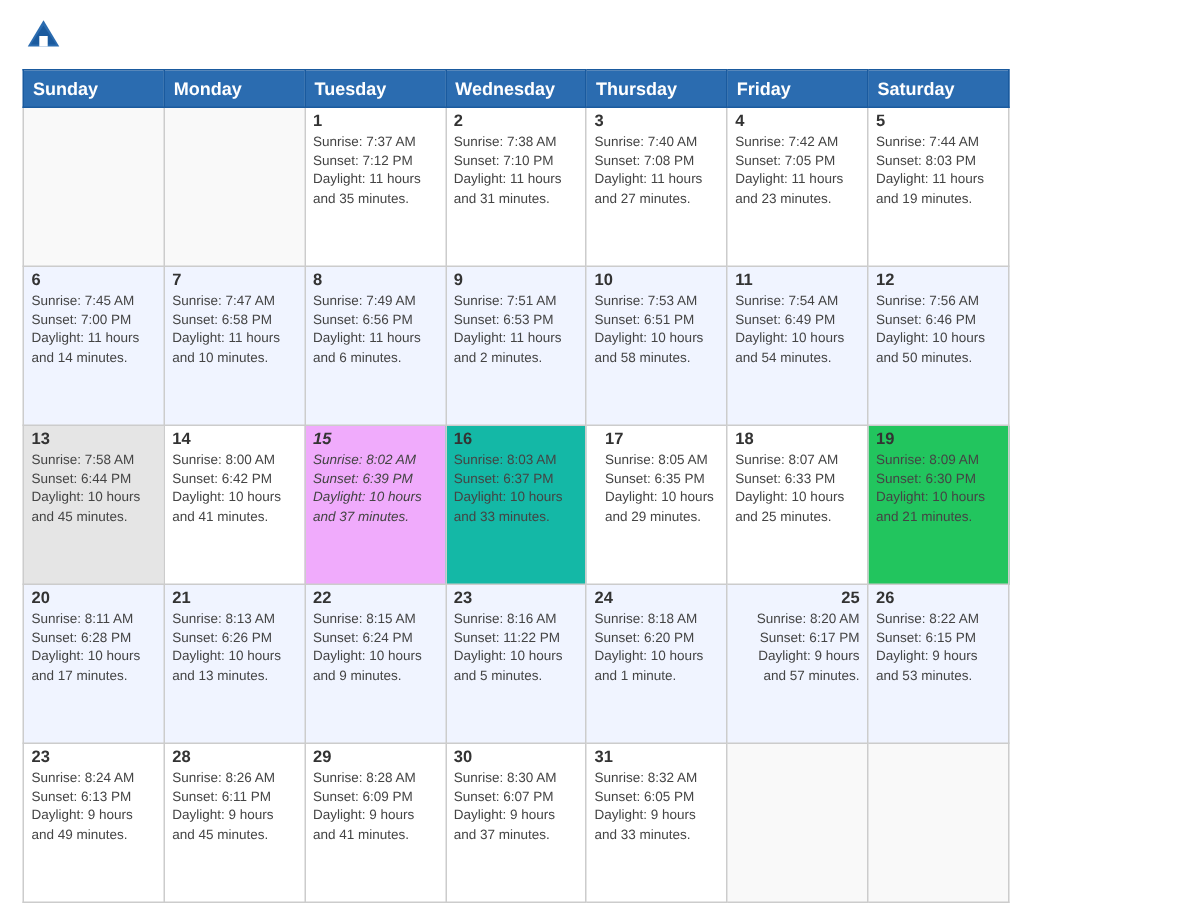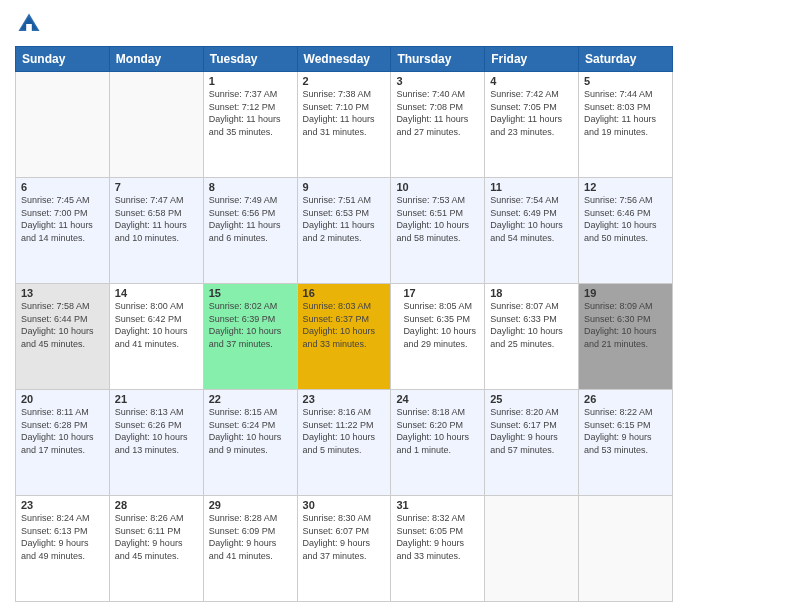--- a/index.html
+++ b/index.html
@@ -219,45 +219,45 @@
             <div class="day-info" style="white-space: pre-line;">Sunrise: 7:58 AM
 Sunset: 6:44 PM
 Daylight: 10 hours and 45 minutes.</div>
           </td>
           <td style="background: rgb(255, 255, 255);">
             <span class="day-num">14</span>
             <div class="day-info" style="white-space: pre-line;">Sunrise: 8:00 AM
 Sunset: 6:42 PM
 Daylight: 10 hours and 41 minutes.</div>
           </td>
-          <td style="background: #86efac;">
+          <td style="background: #f0abfc; font-style: italic;">
             <span class="day-num">15</span>
             <div class="day-info" style="white-space: pre-line;">Sunrise: 8:02 AM
 Sunset: 6:39 PM
 Daylight: 10 hours and 37 minutes.</div>
           </td>
-          <td style="background: #eab308;">
+          <td style="background: #14b8a6;">
             <span class="day-num">16</span>
             <div class="day-info" style="white-space: pre-line;">Sunrise: 8:03 AM
 Sunset: 6:37 PM
 Daylight: 10 hours and 33 minutes.</div>
           </td>
           <td style="background: rgb(255, 255, 255); padding-left: 12px;">
             <span class="day-num">17</span>
             <div class="day-info" style="white-space: pre-line;">Sunrise: 8:05 AM
 Sunset: 6:35 PM
 Daylight: 10 hours and 29 minutes.</div>
           </td>
           <td style="background: rgb(255, 255, 255);">
             <span class="day-num">18</span>
             <div class="day-info" style="white-space: pre-line;">Sunrise: 8:07 AM
 Sunset: 6:33 PM
 Daylight: 10 hours and 25 minutes.</div>
           </td>
-          <td style="background: #a3a3a3;">
+          <td style="background: #22c55e;">
             <span class="day-num">19</span>
             <div class="day-info" style="white-space: pre-line;">Sunrise: 8:09 AM
 Sunset: 6:30 PM
 Daylight: 10 hours and 21 minutes.</div>
           </td>
         </tr>
         <tr>
           <td style="background: rgb(240, 244, 255);">
             <span class="day-num">20</span>
             <div class="day-info" style="white-space: pre-line;">Sunrise: 8:11 AM
@@ -281,21 +281,21 @@
             <div class="day-info" style="white-space: pre-line;">Sunrise: 8:16 AM
 Sunset: 11:22 PM
 Daylight: 10 hours and 5 minutes.</div>
           </td>
           <td style="background: rgb(240, 244, 255);">
             <span class="day-num">24</span>
             <div class="day-info" style="white-space: pre-line;">Sunrise: 8:18 AM
 Sunset: 6:20 PM
 Daylight: 10 hours and 1 minute.</div>
           </td>
-          <td style="background: rgb(240, 244, 255);">
+          <td style="background: rgb(240, 244, 255); text-align: right;">
             <span class="day-num">25</span>
             <div class="day-info" style="white-space: pre-line;">Sunrise: 8:20 AM
 Sunset: 6:17 PM
 Daylight: 9 hours and 57 minutes.</div>
           </td>
           <td style="background: rgb(240, 244, 255);">
             <span class="day-num">26</span>
             <div class="day-info" style="white-space: pre-line;">Sunrise: 8:22 AM
 Sunset: 6:15 PM
 Daylight: 9 hours and 53 minutes.</div>

